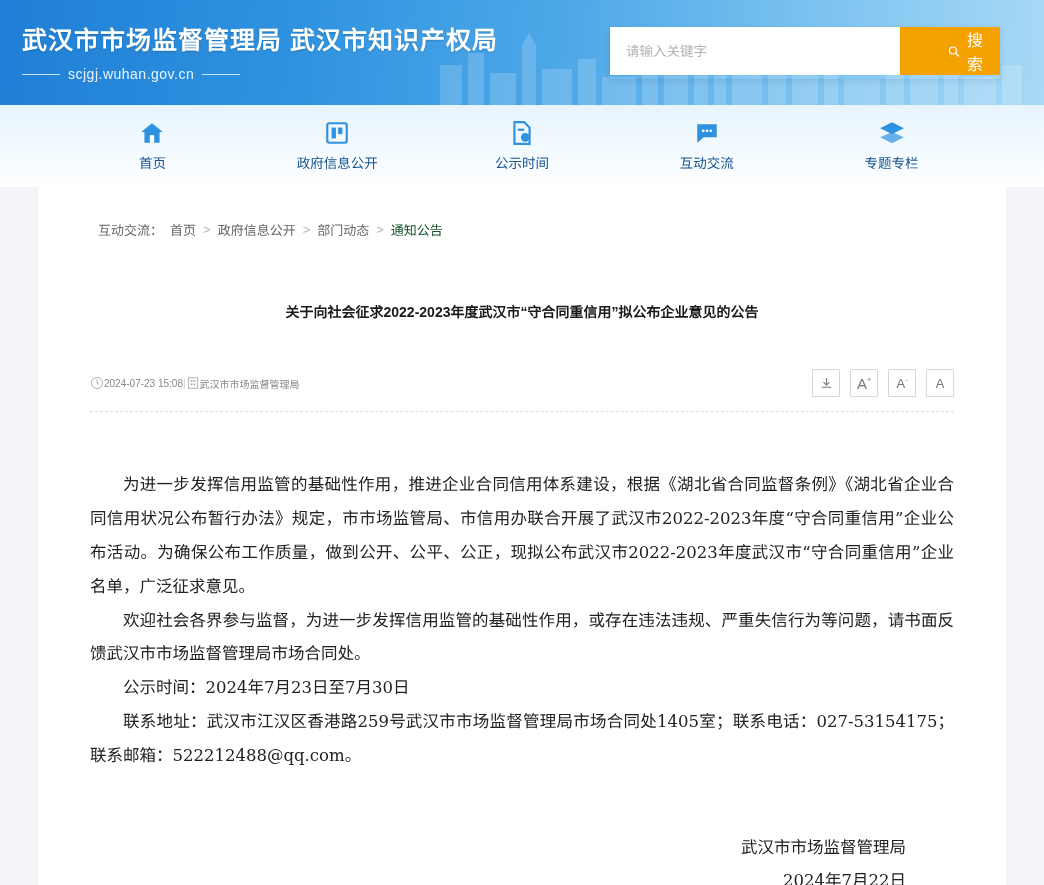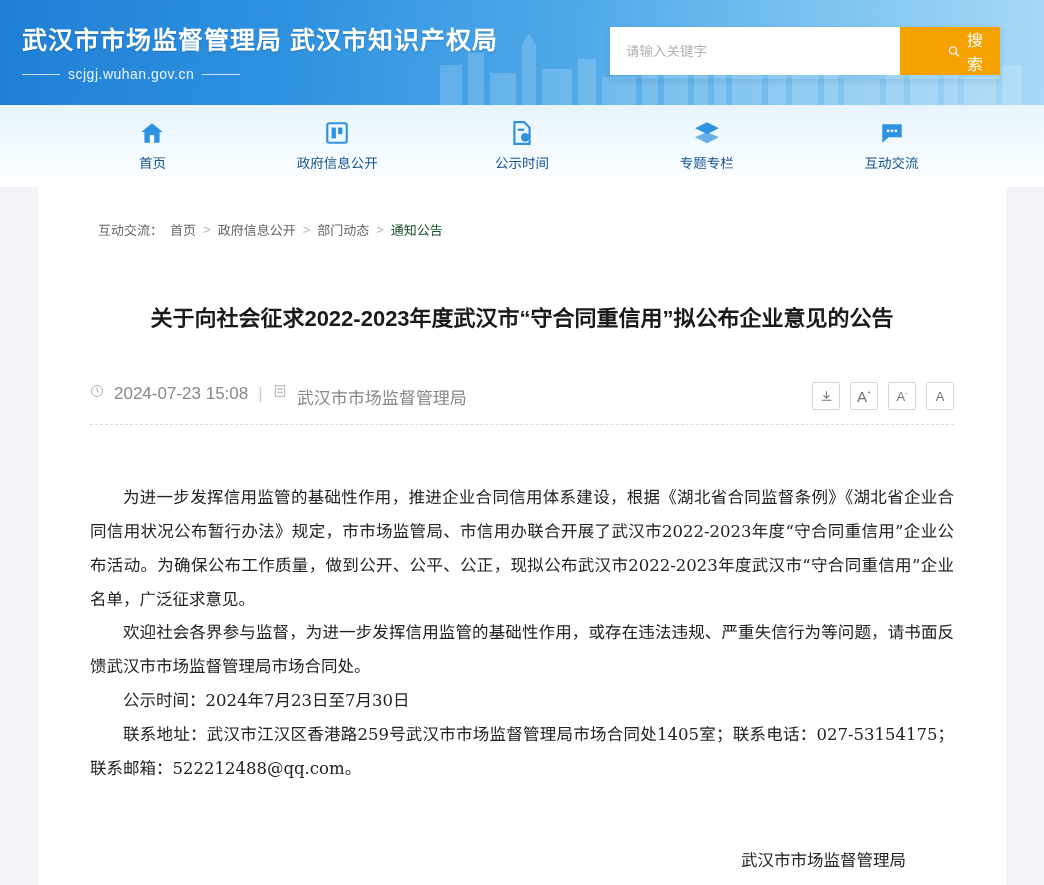--- a/index.html
+++ b/index.html
@@ -124,40 +124,40 @@
     font-size: 13px;
     color: #666;
     padding: 33px 0 0 8px;
   }
   .breadcrumb .sep { color: #b5b5b5; }
   .breadcrumb a { color: #666; text-decoration: none; cursor: pointer; }
   .breadcrumb .cur { color: #14532d; }
 
   .doc-title {
     text-align: center;
-    font-size: 22px;
+    font-size: 14px;
     font-weight: bold;
     color: #1a1a1a;
     line-height: 1.6;
     margin: 62px 10px 0;
     font-family: "Liberation Sans", "DejaVu Sans", sans-serif;
   }
 
   .meta-row {
     margin-top: 46px;
     border-bottom: 1px dashed #dcdcdc;
     padding-bottom: 14px;
     display: flex;
     align-items: center;
     justify-content: space-between;
   }
   .meta-left {
     display: flex;
-    gap: 10px;
-    font-size: 17px;
+    align-items: center;
+    font-size: 10px;
     color: #888;
   }
   .meta-left .divider { color: #ccc; }
   .meta-tools { display: flex; align-items: center; gap: 10px; }
   .tool-btn {
     width: 28px; height: 28px;
     border: 1px solid #d8d8d8;
     background: #fff;
     color: #777;
     display: flex; align-items: center; justify-content: center;
@@ -261,33 +261,33 @@
   <div class="nav-item">
     <svg class="nav-ico" viewBox="0 0 24 24">
       <path d="M5 2 h9 l5 5 v15 H5 Z" fill="none" stroke="#2f92e0" stroke-width="2"></path>
       <line x1="8" y1="9" x2="14" y2="9" stroke="#2f92e0" stroke-width="2"></line>
       <circle cx="15" cy="16" r="4" fill="#2f92e0"></circle>
     </svg>
     <span class="nav-label">公示时间</span>
   </div>
   <div class="nav-item">
     <svg class="nav-ico" viewBox="0 0 24 24">
-      <polygon points="12,2 23,7.5 12,13 1,7.5" fill="#2f92e0"></polygon>
-      <polygon points="12,11 23,16 12,21.5 1,16" fill="#2f92e0" opacity=".7"></polygon>
-    </svg>
-    <span class="nav-label">专题专栏</span>
-  </div>
-  <div class="nav-item">
-    <svg class="nav-ico" viewBox="0 0 24 24">
       <path d="M3 4 h18 v12 H9 l-6 5 Z" fill="#2f92e0"></path>
       <circle cx="8.5" cy="10" r="1.3" fill="#fff"></circle>
       <circle cx="12" cy="10" r="1.3" fill="#fff"></circle>
       <circle cx="15.5" cy="10" r="1.3" fill="#fff"></circle>
     </svg>
     <span class="nav-label">互动交流</span>
+  </div>
+  <div class="nav-item">
+    <svg class="nav-ico" viewBox="0 0 24 24">
+      <polygon points="12,2 23,7.5 12,13 1,7.5" fill="#2f92e0"></polygon>
+      <polygon points="12,11 23,16 12,21.5 1,16" fill="#2f92e0" opacity=".7"></polygon>
+    </svg>
+    <span class="nav-label">专题专栏</span>
   </div>
 </nav>
 
 <main class="card">
 
   <div class="breadcrumb">
     <span>互动交流：</span>
     <a>首页</a>
     <span class="sep">&gt;</span>
     <a>政府信息公开</a>

